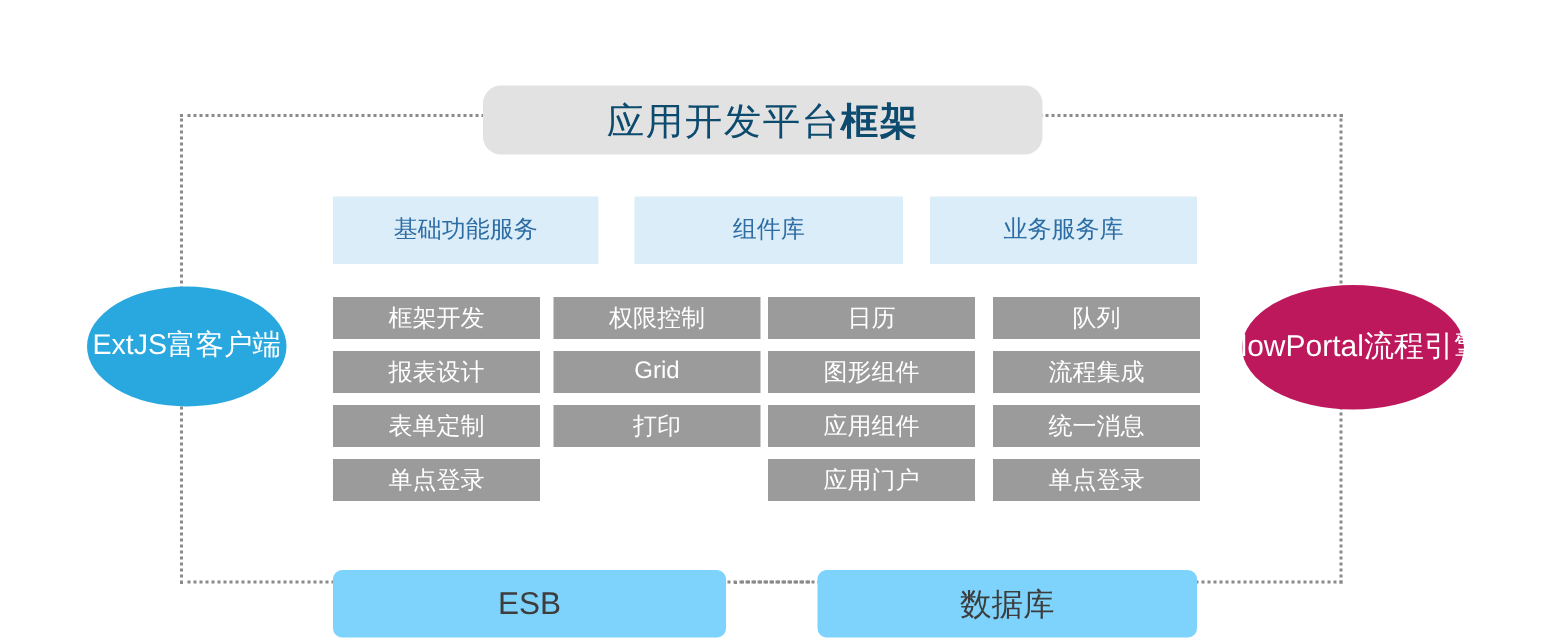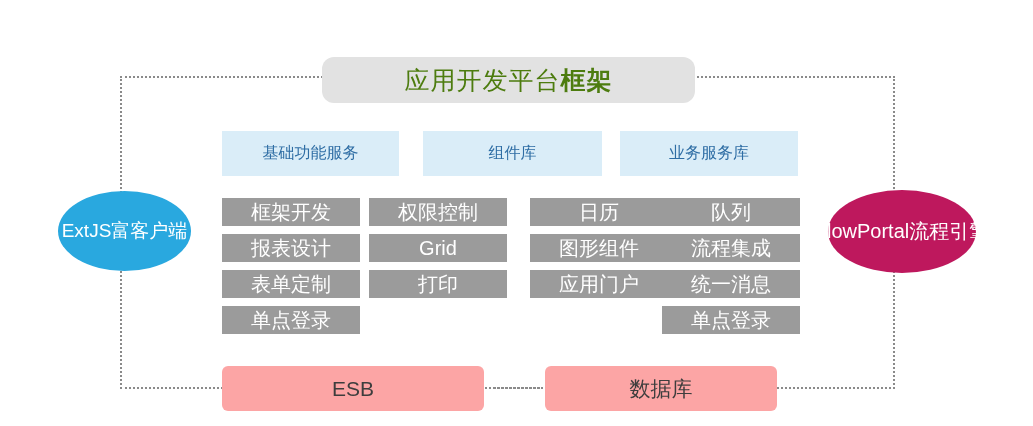--- a/index.html
+++ b/index.html
@@ -38,21 +38,21 @@
     width: 373px;
     height: 46px;
     background: #e2e2e2;
     border-radius: 12px;
     display: flex;
     align-items: center;
     justify-content: center;
   }
   .title-text {
     font-size: 25px;
-    color: #4d7c0f;
+    color: #0c4a6e;
     letter-spacing: 1px;
     white-space: nowrap;
   }
   .title-text .bold {
     font-weight: bold;
   }
 
   
   .blue-row {
     position: absolute;
@@ -87,32 +87,32 @@
     width: 578px;
     height: 138px;
   }
   .gcol {
     position: absolute;
     top: 0;
     width: 138px;
   }
   .gcol.c0 { left: 0px; }
   .gcol.c1 { left: 147px; }
-  .gcol.c2 { left: 308px; }
+  .gcol.c2 { left: 290px; }
   .gcol.c3 { left: 440px; }
   .gcell {
     height: 28px;
     margin-bottom: 8px;
     background: #9b9b9b;
     display: flex;
     align-items: center;
     justify-content: center;
   }
   .gcell .lbl {
-    font-size: 20px;
+    font-size: 16px;
     color: #ffffff;
     white-space: nowrap;
   }
 
   
   .ellipse {
     position: absolute;
     border-radius: 50%;
     display: flex;
     flex-direction: row;
@@ -143,35 +143,35 @@
     width: 148px;
     height: 83px;
     background: #be185d;
   }
   .ellipse-right .line1 { font-size: 20px; }
   .ellipse-right .line2 { font-size: 20px; }
 
   
   .bottom-pill {
     position: absolute;
-    top: 366px;
+    top: 380px;
     height: 45px;
-    background: #fca5a5;
+    background: #7dd3fc;
     border-radius: 6px;
     display: flex;
     align-items: center;
     justify-content: center;
   }
   .bottom-pill .lbl {
     font-size: 21px;
     color: #3d3d3d;
     white-space: nowrap;
   }
   .pill-esb { left: 222px; width: 262px; }
-  .pill-db  { left: 545px; width: 232px; }
+  .pill-db  { left: 545px; width: 253px; }
 
   .mid-dots {
     position: absolute;
     left: 489px;
     top: 387px;
     width: 51px;
     border-top: 2px dotted #8a8a8a;
   }
 </style>
 </head>
@@ -227,20 +227,23 @@
     </div>
 
     <div class="gcol c2">
       <div class="gcell">
           <span class="lbl">日历</span>
         </div>
       <div class="gcell">
           <span class="lbl">图形组件</span>
         </div>
       <div class="gcell">
+          <span class="lbl">应用组件</span>
+        </div>
+      <div class="gcell">
           <span class="lbl">应用门户</span>
         </div>
     </div>
 
     <div class="gcol c3">
       <div class="gcell">
           <span class="lbl">队列</span>
         </div>
       <div class="gcell">
           <span class="lbl">流程集成</span>

